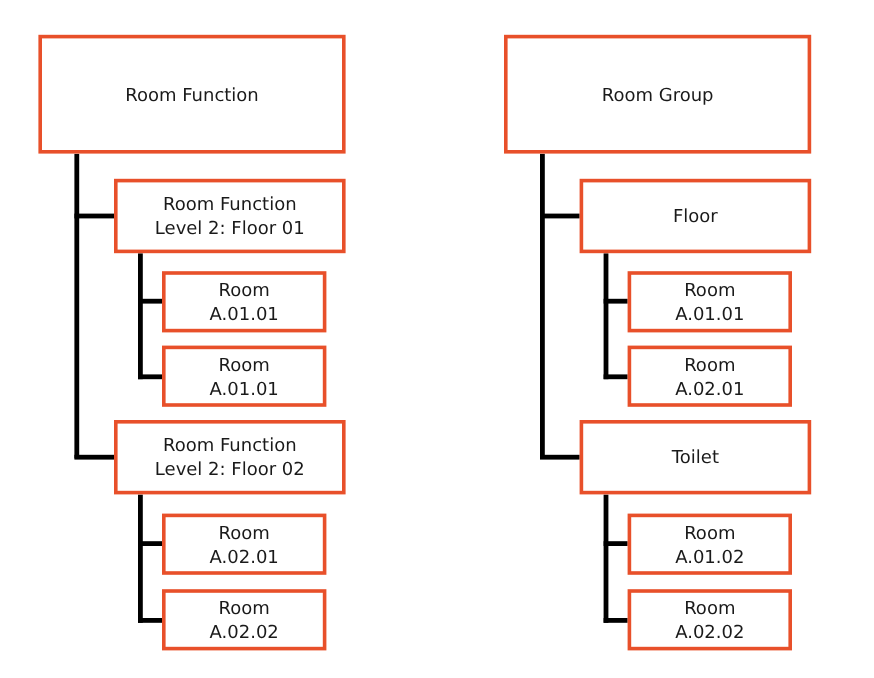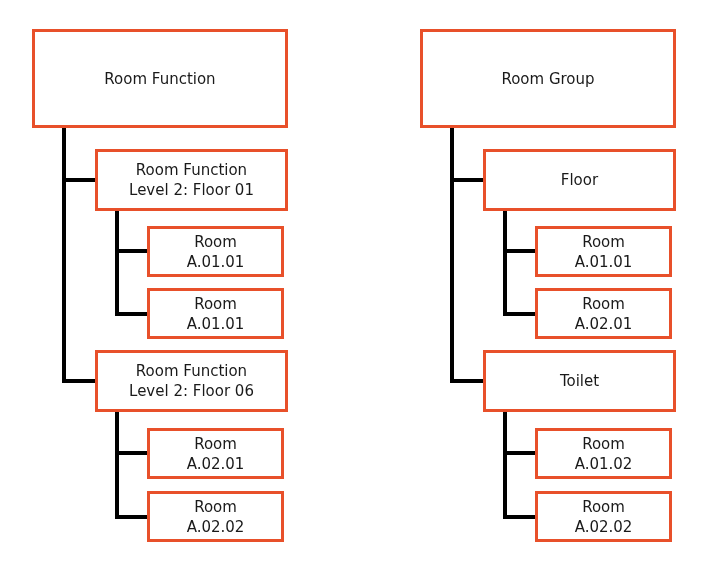--- a/index.html
+++ b/index.html
@@ -41,21 +41,21 @@
     color: #1a1a1a;
     font-size: 15px;
     line-height: 20px;
     white-space: pre;
   }
   .node .line { display: block; }
 
   
   .node.lvl0 { left: 32px;  top: 29px;  width: 256px; height: 99px; }
   .node.lvl1 { left: 95px;  width: 193px; height: 62px; }
-  .node.lvl2 { left: 147px; width: 137px; height: 51px; }
+  .node.lvl2 { left: 135px; width: 137px; height: 51px; }
 
   .node.n-floor1  { top: 149px; }
   .node.n-r1      { top: 226px; }
   .node.n-r2      { top: 288px; }
   .node.n-floor2  { top: 350px; }
   .node.n-r3      { top: 428px; }
   .node.n-r4      { top: 491px; }
 
   
   .conn {
@@ -113,21 +113,21 @@
       <span class="line">A.01.01</span>
     </div>
 
     <div class="node lvl2 n-r2">
       <span class="line">Room</span>
       <span class="line">A.01.01</span>
     </div>
 
     <div class="node lvl1 n-floor2">
       <span class="line">Room Function</span>
-      <span class="line">Level 2: Floor 06</span>
+      <span class="line">Level 2: Floor 02</span>
     </div>
 
     <div class="node lvl2 n-r3">
       <span class="line">Room</span>
       <span class="line">A.02.01</span>
     </div>
 
     <div class="node lvl2 n-r4">
       <span class="line">Room</span>
       <span class="line">A.02.02</span>

